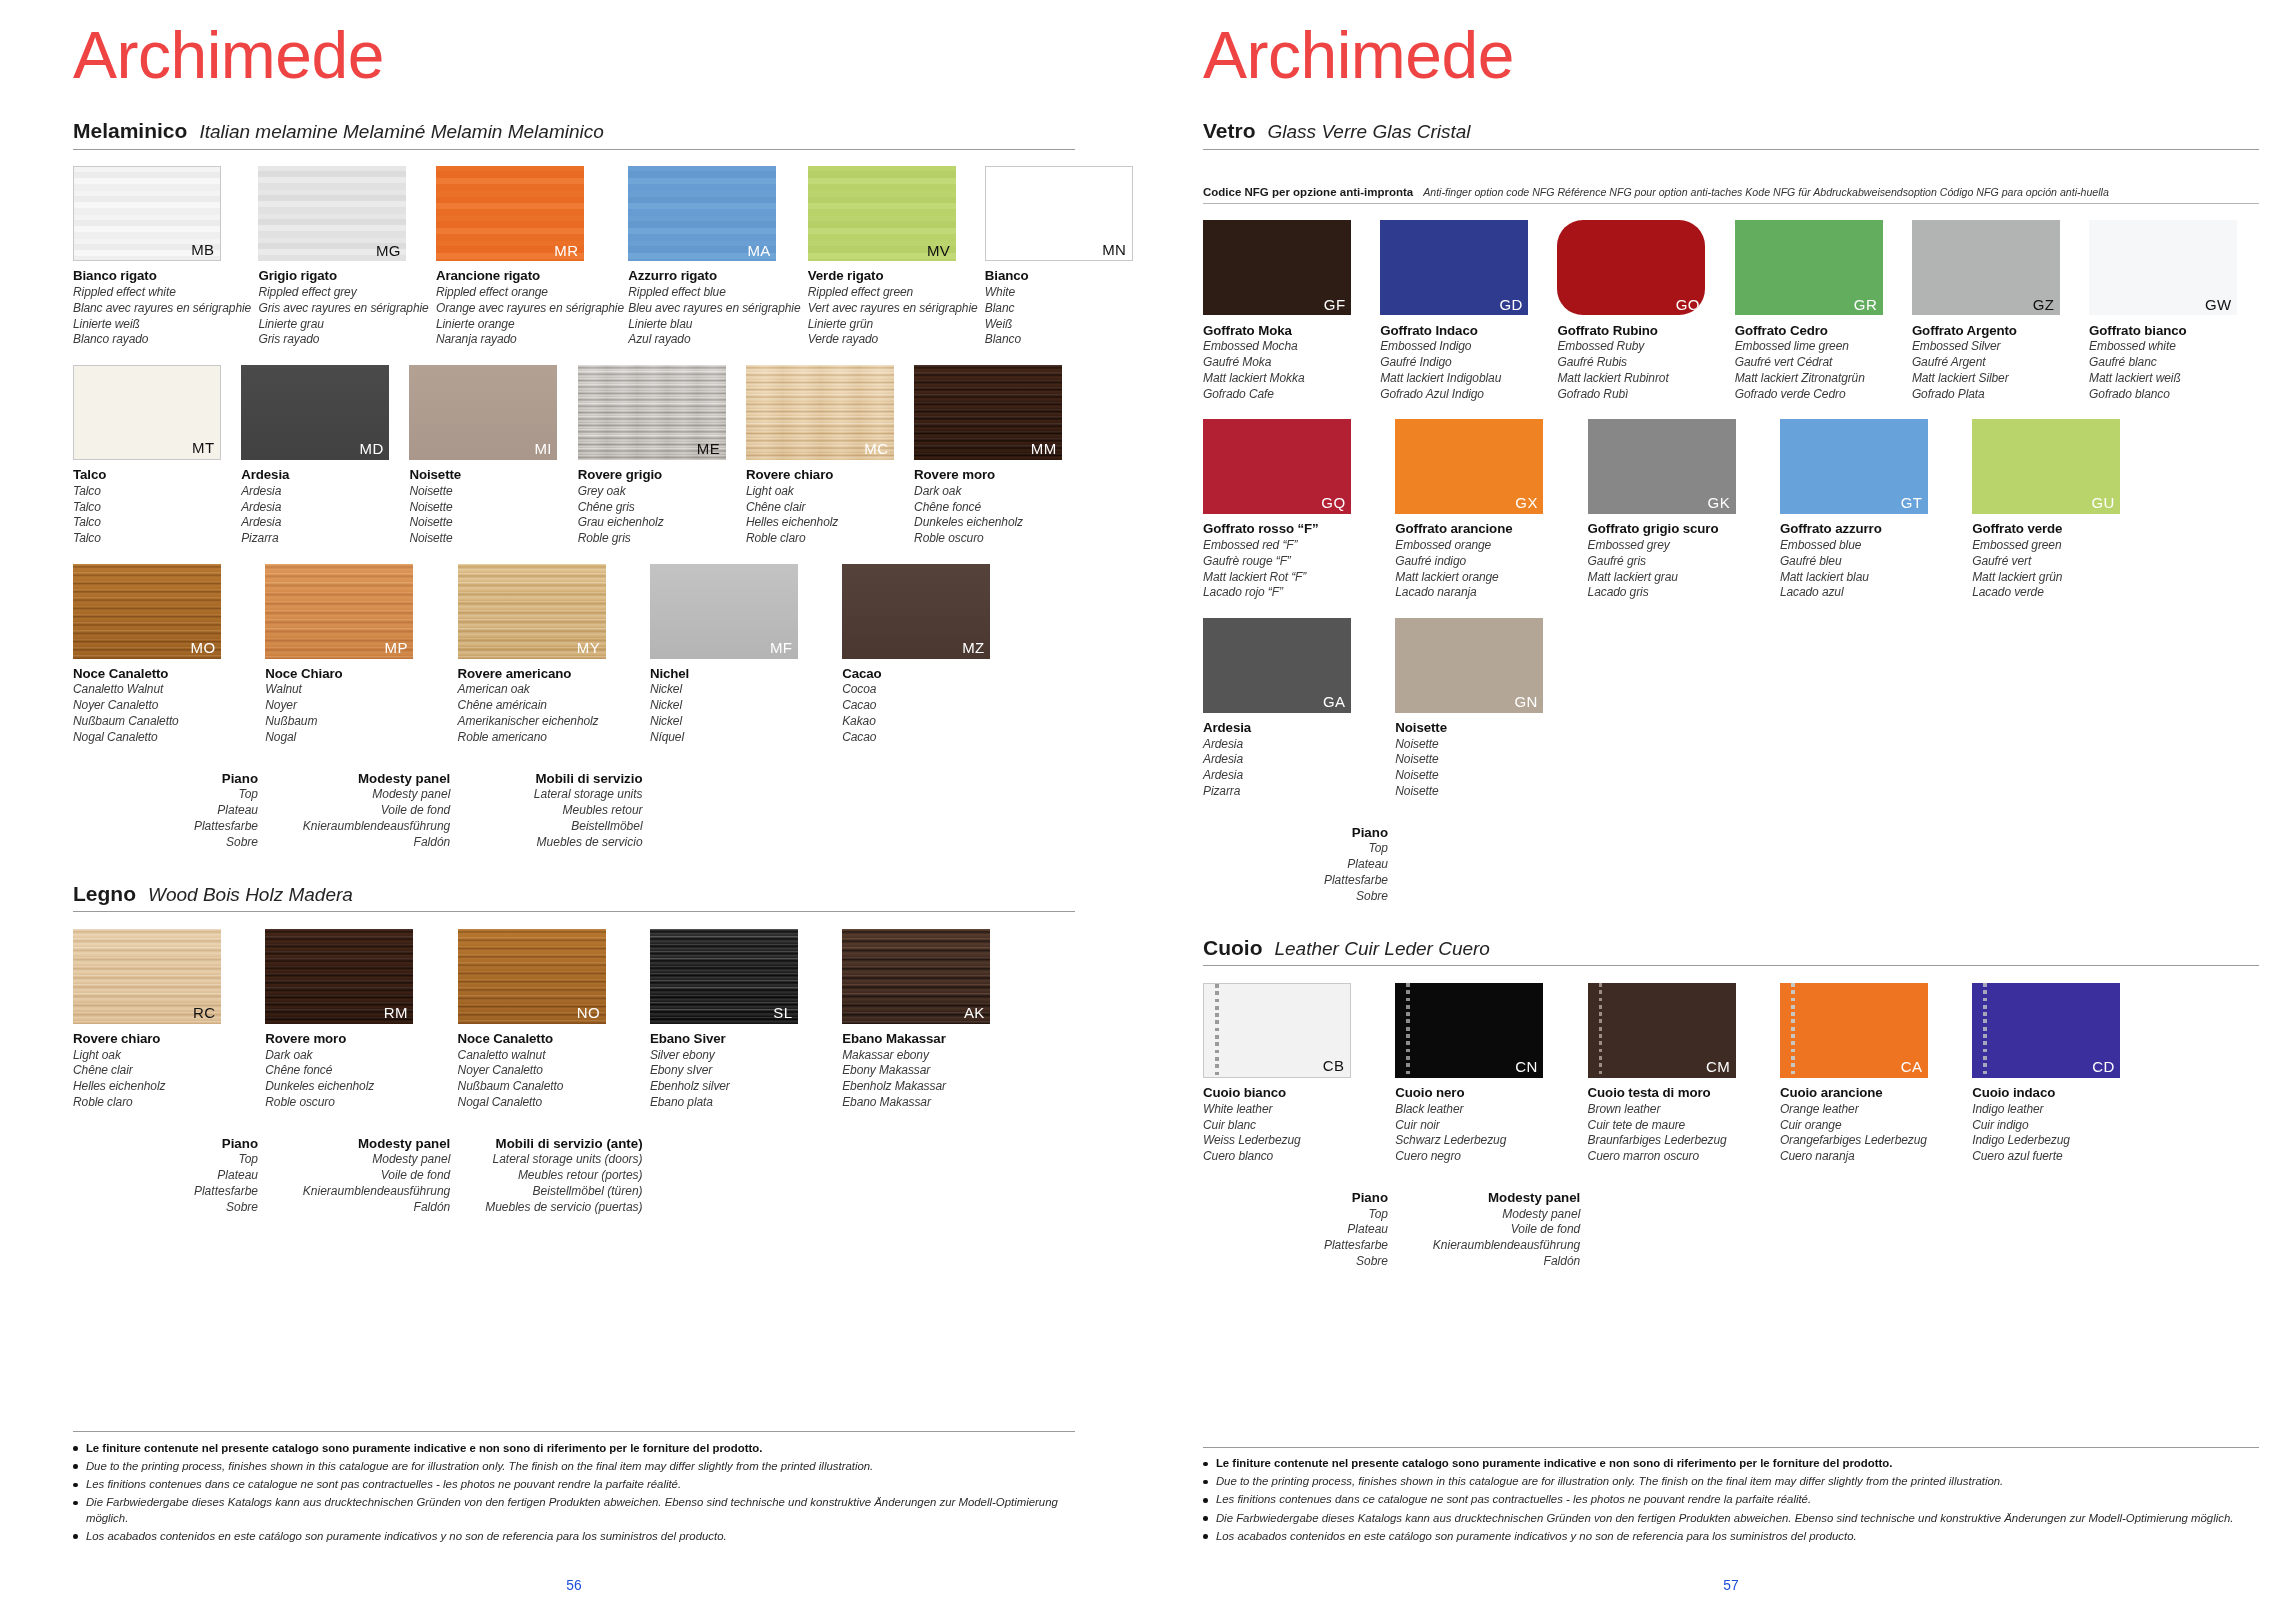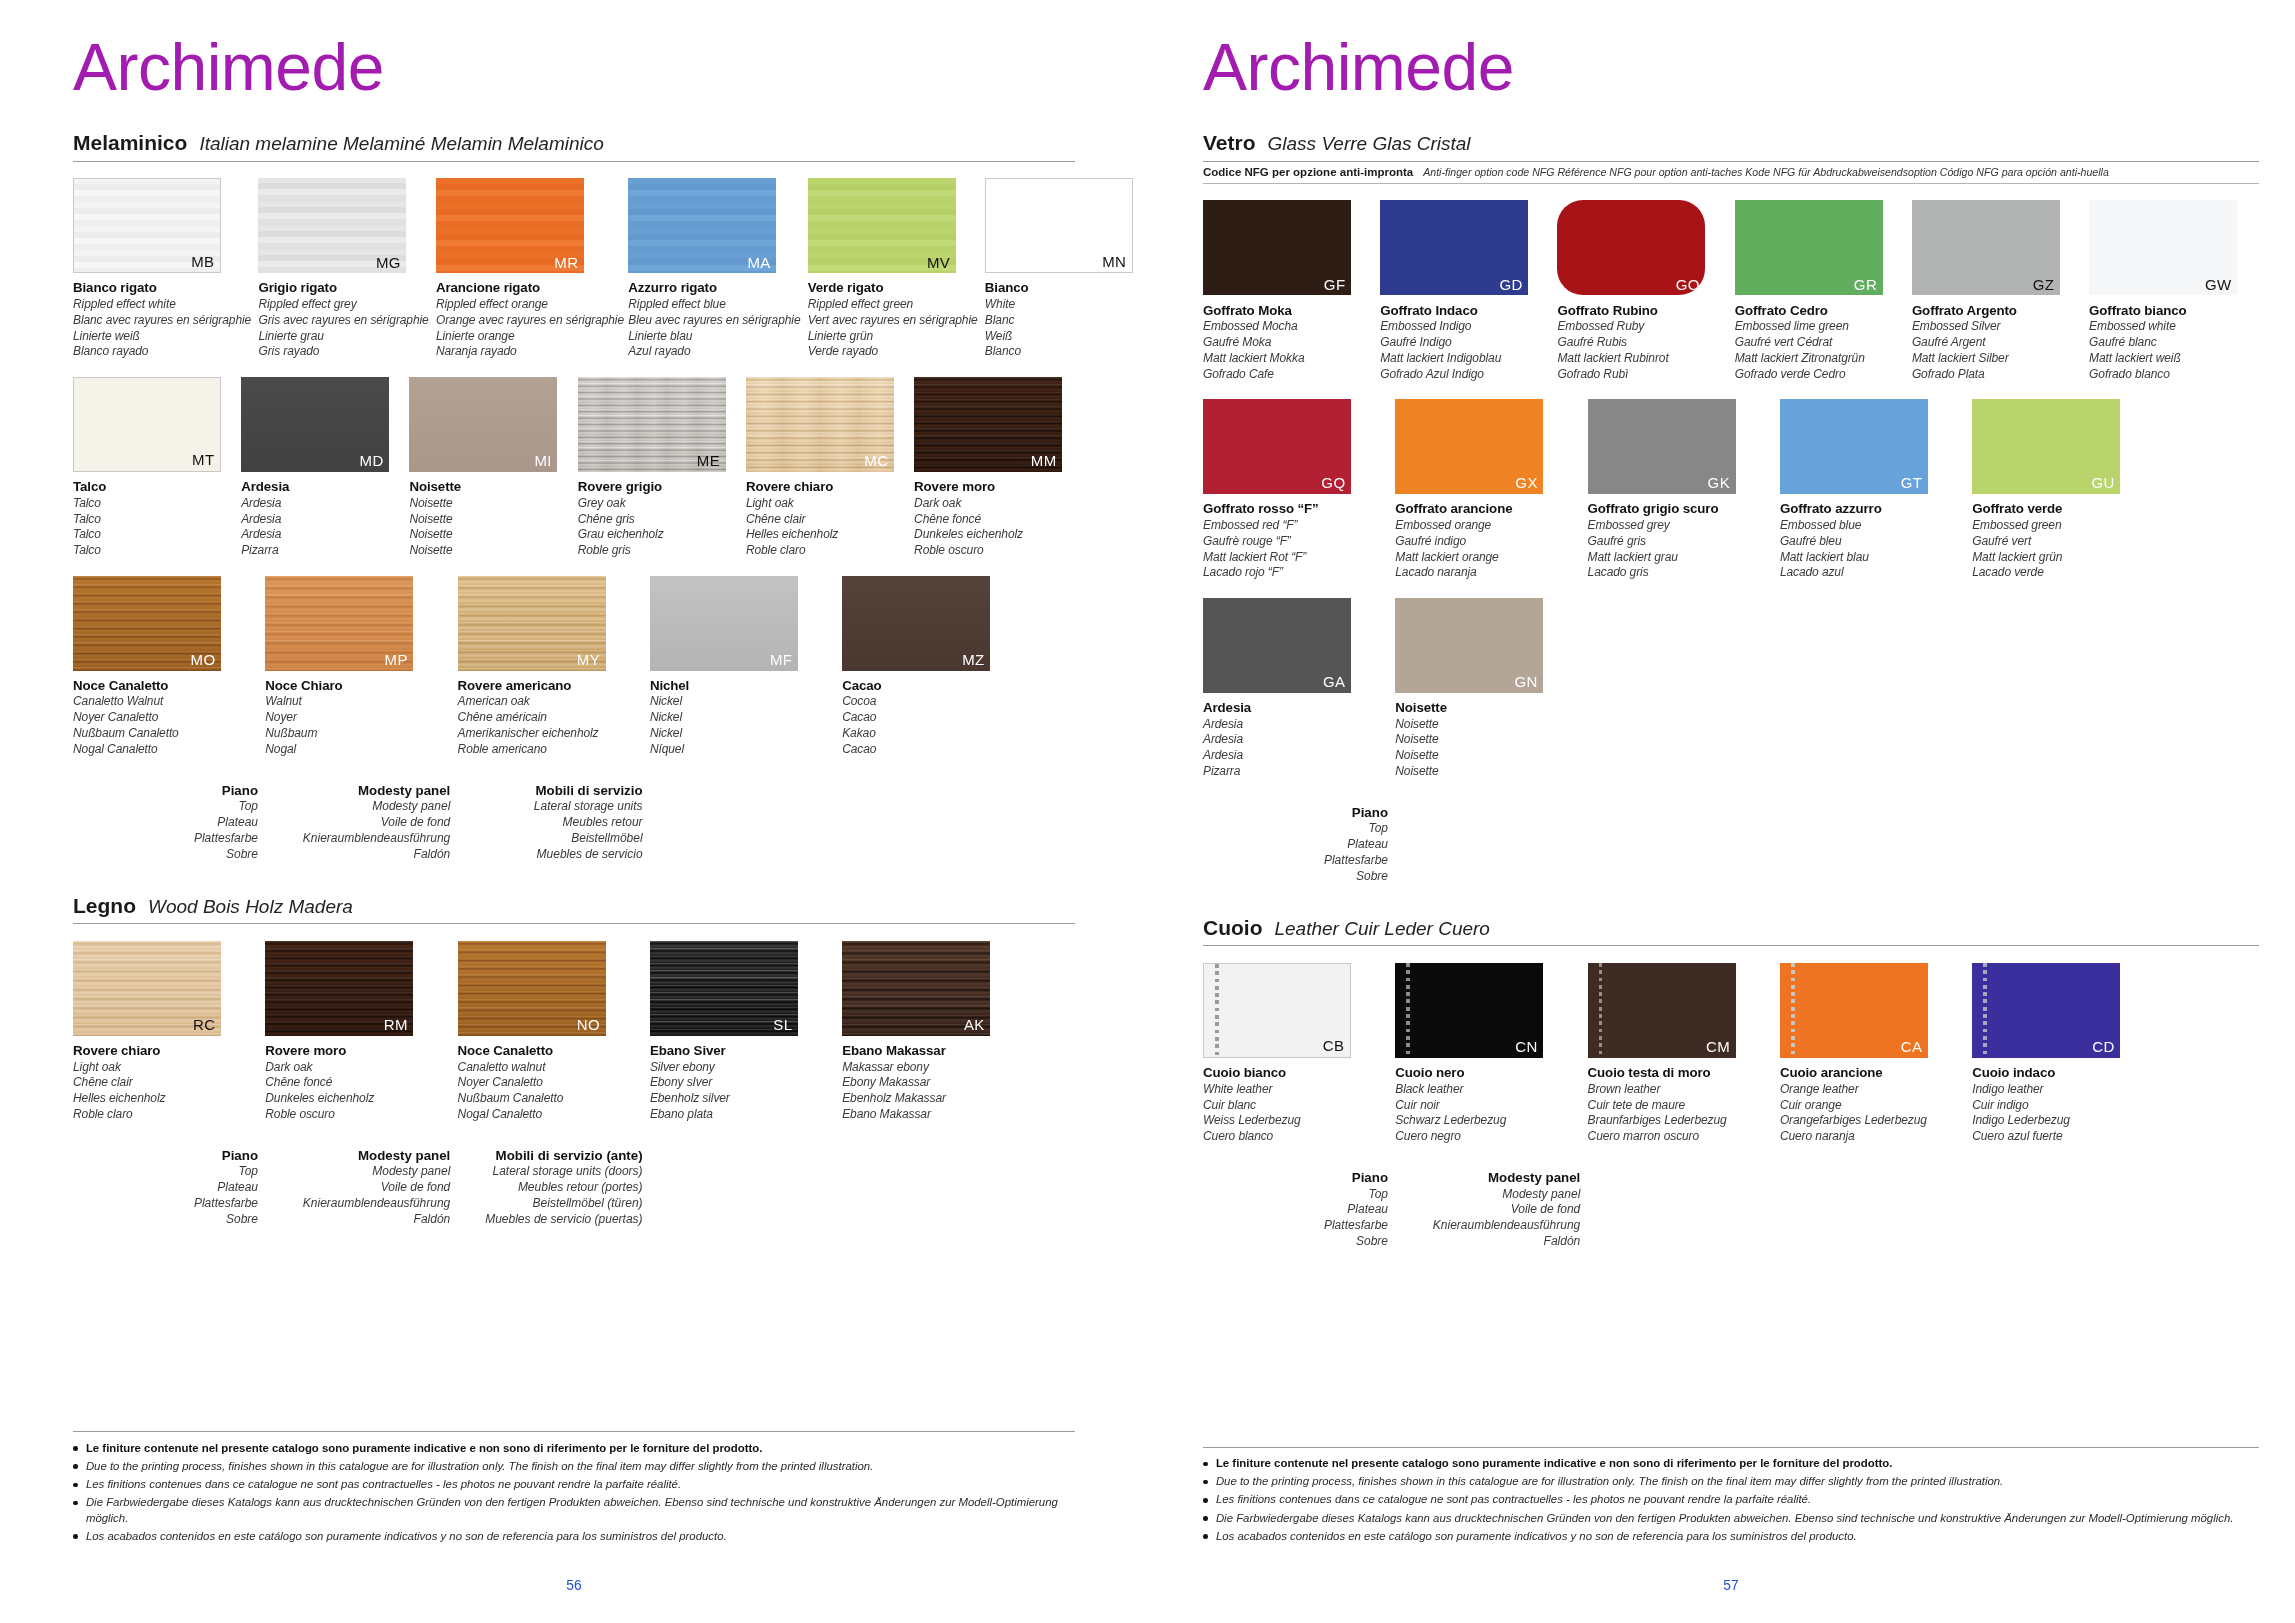--- a/index.html
+++ b/index.html
@@ -39,22 +39,22 @@
   }
 
   
   .brand-title {
     font-family: "Liberation Sans", sans-serif;
     font-weight: 300;
     font-size: 66px;
     letter-spacing: -0.5px;
     line-height: 1;
     margin: 0;
-    padding-top: 34px;
-    color: #a21caf;
+    padding-top: 22px;
+    color: #ef4444;
   }
 
   
   .section {
     margin-top: 31px;
   }
   .section-head {
     display: flex;
     align-items: baseline;
     gap: 12px;
@@ -71,20 +71,21 @@
     font-size: 19px;
     color: #242424;
   }
   .sub-note {
     display: flex;
     align-items: baseline;
     gap: 10px;
     padding: 4.6px 0 4.6px 0;
     border-bottom: 1.1px solid #b4b4b4;
     flex-wrap: wrap;
+    margin-top: 32px;
   }
   .sub-note .b {
     font-weight: bold;
     font-size: 11.5px;
   }
   .sub-note .i {
     font-style: italic;
     font-size: 10.6px;
     color: #333;
   }

